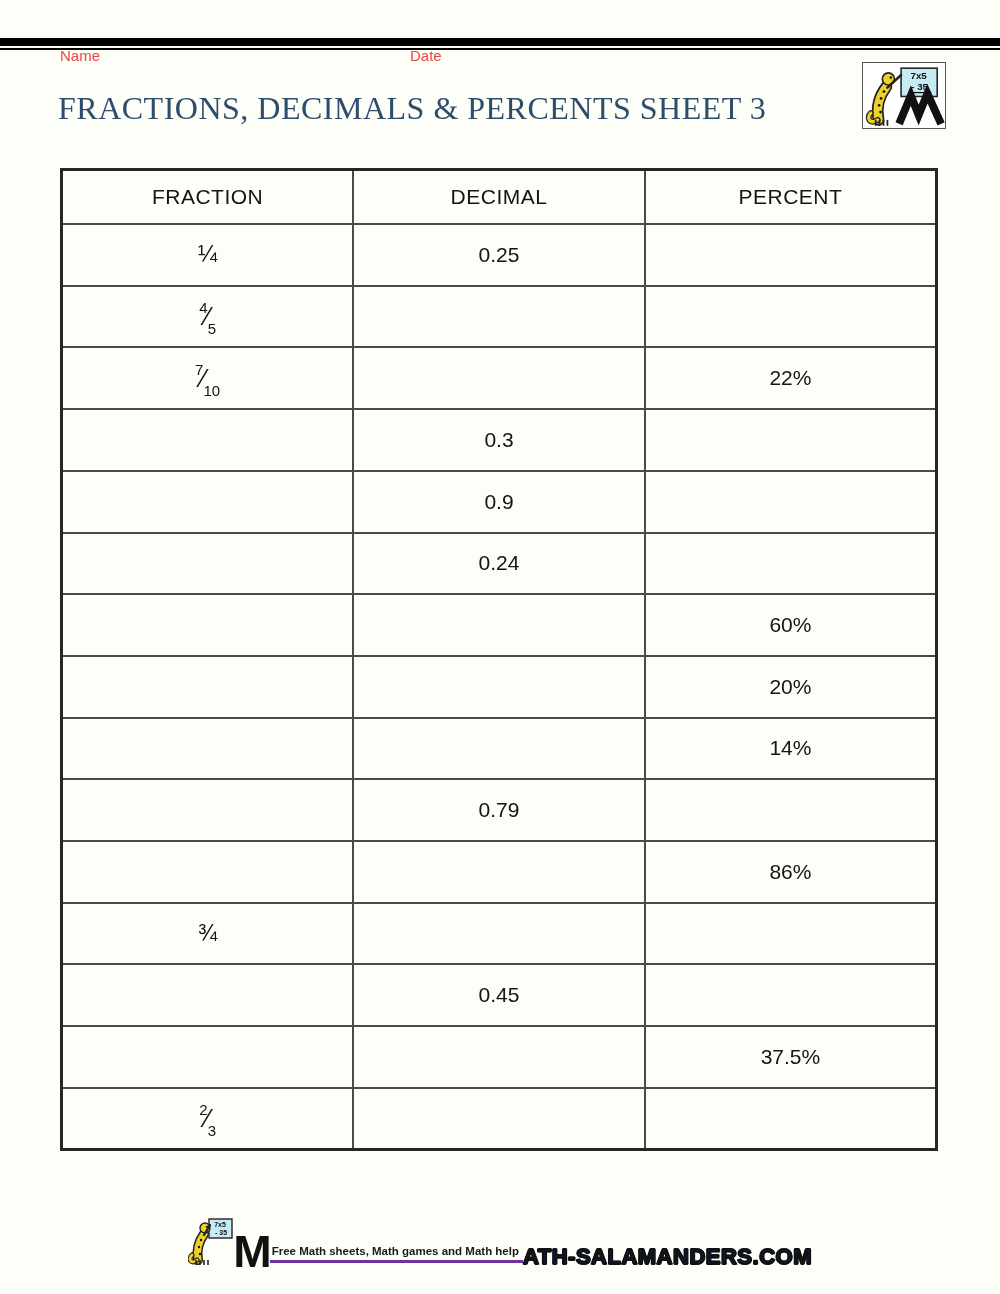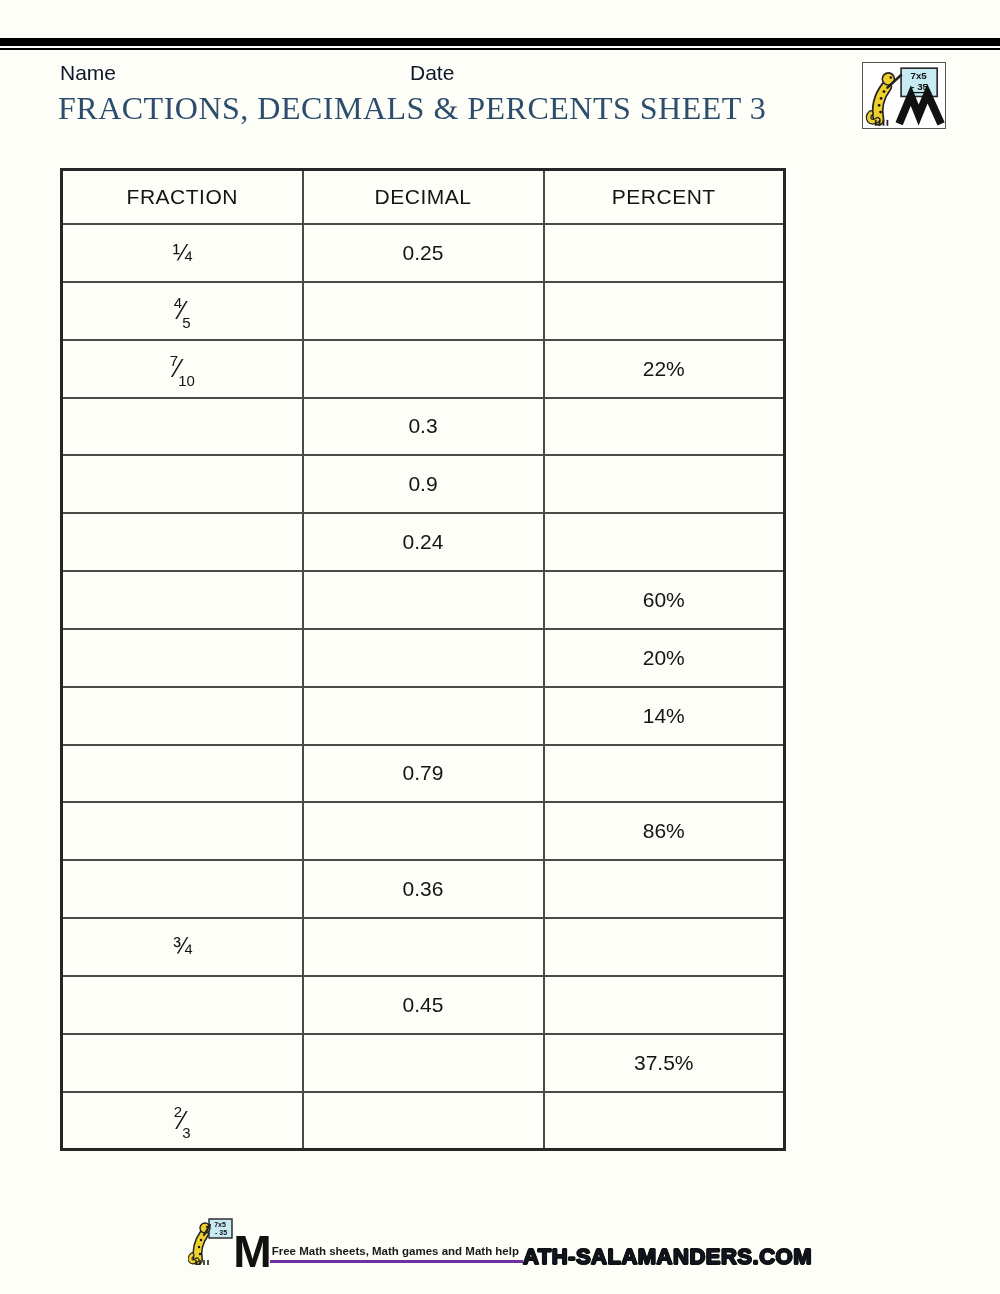--- a/index.html
+++ b/index.html
@@ -18,40 +18,40 @@
     background:var(--bg);
     font-family:"Liberation Sans",sans-serif;
     color:#111;
     overflow:hidden;
   }
   
   .top-rule{position:absolute;left:0;top:38px;width:1000px;}
   .top-rule .thick{height:8px;background:#000;}
   .top-rule .thin{height:2px;background:#000;margin-top:2px;}
   
-  .meta-label{position:absolute;top:61px;font-size:21px;color:#0f172a;}
+  .meta-label{position:absolute;top:47px;font-size:15px;color:#ef4444;}
   .name-label{left:60px;}
   .date-label{left:410px;}
   
   .logo-box{
     position:absolute;left:862px;top:62px;width:84px;height:67px;
     background:#fff;border:1px solid #555;
   }
   .logo-box svg{display:block;width:100%;height:100%;}
   
   .page-title{
     position:absolute;left:58px;top:90px;
     font-family:Liberation Serif, serif;
     font-size:32px;font-weight:500;letter-spacing:.5px;
     color:var(--title-color);white-space:nowrap;
   }
   
   table.worksheet{
     position:absolute;left:60px;top:168px;
-    width:726px;height:983px;
+    width:878px;height:983px;
     border-collapse:collapse;table-layout:fixed;
     background:transparent;
     border:3px solid var(--border-out);
   }
   table.worksheet th,table.worksheet td{
     border:2px solid var(--border-in);
     text-align:center;vertical-align:middle;
     font-size:21px;color:#141414;
     height:54.6px;overflow:hidden;
   }
@@ -186,25 +186,20 @@
       </tr>
       <tr>
         <td></td>
         <td>0.79</td>
         <td></td>
       </tr>
       <tr>
         <td></td>
         <td></td>
         <td>86%</td>
-      </tr>
-      <tr>
-        <td></td>
-        <td>0.36</td>
-        <td></td>
       </tr>
       <tr>
         <td><span class="frac-glyph">¾</span></td>
         <td></td>
         <td></td>
       </tr>
       <tr>
         <td></td>
         <td>0.45</td>
         <td></td>

